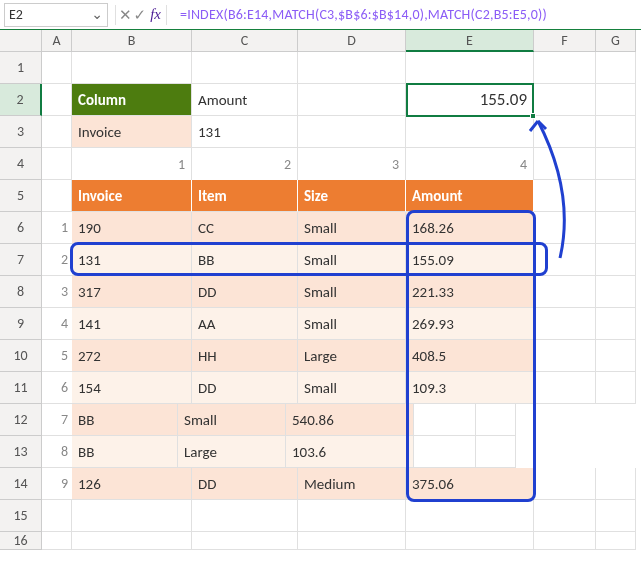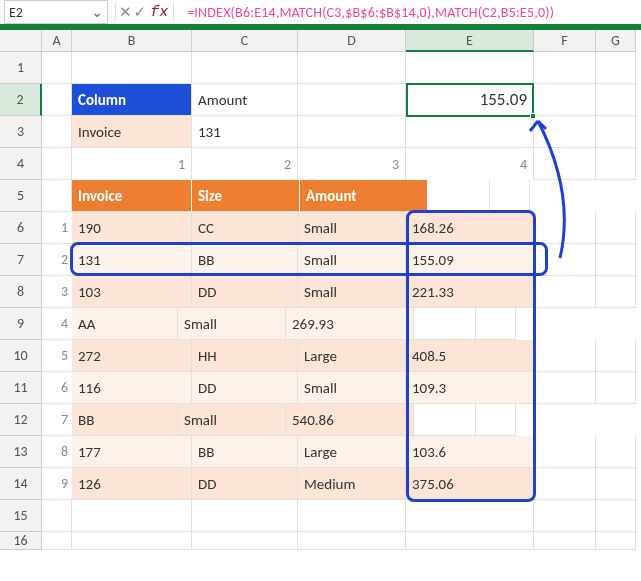--- a/index.html
+++ b/index.html
@@ -1,42 +1,42 @@
 <!DOCTYPE html>
 <html><head>
 <meta charset="utf-8">
 <style>
 * { box-sizing: border-box; margin: 0; padding: 0; }
 body { font-family: Calibri, Arial, sans-serif; font-size: 15px; background: #fff; color: #333; position: relative; width: 641px; height: 581px; overflow: hidden; }
-.formula-bar { display: flex; align-items: center; height: 30px; border-bottom: 6px solid #15803d; background: #fff; padding: 2px 4px; gap: 6px; }
+.formula-bar { display: flex; align-items: center; height: 30px; border-bottom: 1px solid #15803d; background: #fff; padding: 2px 4px; gap: 6px; }
 .name-box { display: flex; align-items: center; border: 1px solid #ccc; height: 24px; width: 104px; padding: 0 4px; justify-content: space-between; }
 .name-box span { font-size: 14px; }
 .chev { color: #666; }
 .fb-icons { display: flex; align-items: center; gap: 2px; color: #888; }
 .fb-icons .sep { width: 1px; height: 20px; background: #e0e0e0; margin: 0 1px; }
-.fx { font-style: italic; font-family: Liberation Mono, monospace; color: #7f1d1d; padding: 0 2px; }
-.formula-input { flex: 1; font-size: 14px; padding-left: 6px; color: #ec4899; letter-spacing: 0.2px; }
+.fx { font-style: italic; font-family: Liberation Serif, serif; color: #4c1d95; padding: 0 2px; }
+.formula-input { flex: 1; font-size: 14px; padding-left: 6px; color: #8b5cf6; letter-spacing: 0.2px; }
 
 .grid { position: absolute; top: 30px; left: 0; }
 .col-headers { display: flex; height: 22px; }
 .corner { width: 42px; border-right: 1px solid #ccc; border-bottom: 1px solid #ccc; background: #f3f2f1; }
 .ch { border-right: 1px solid #ccc; border-bottom: 1px solid #ccc; background: #f3f2f1; text-align: center; color: #555; font-size: 14px; line-height: 22px; }
 .ch.active { background: #d8eadc; border-bottom: 2px solid #107c41; }
 .cA { width: 30px; } .cB { width: 120px; } .cC { width: 106px; } .cD { width: 108px; } .cE { width: 128px; } .cF { width: 62px; } .cG { width: 40px; }
 
 .row { display: flex; height: 32px; }
 .row.h18 { height: 18px; }
 .rh { width: 42px; border-right: 1px solid #ccc; border-bottom: 1px solid #ccc; background: #f3f2f1; text-align: center; color: #555; font-size: 14px; display: flex; align-items: center; justify-content: center; }
 .rh.active { background: #d8eadc; border-right: 2px solid #107c41; }
 .cell { border-right: 1px solid #e0e0e0; border-bottom: 1px solid #e0e0e0; padding: 4px 6px; display: flex; align-items: center; font-size: 15px; color: #333; }
 .cell.right { justify-content: flex-end; }
 .cell.idx { justify-content: flex-end; color: #888; font-size: 14px; padding-right: 4px; border-right: none; }
 .cell.idxtop { justify-content: flex-end; color: #888; font-size: 14px; padding-right: 6px; border-bottom: none; }
 
-.orange-hdr { background: #1d4ed8; color: #fff; font-weight: bold; }
+.orange-hdr { background: #4d7c0f; color: #fff; font-weight: bold; }
 .peach { background: #fce4d6; }
 .peach2 { background: #fdf2e9; }
 .hdr2 { background: #ed7d31; color: #fff; font-weight: bold; border-right-color: #fff; }
 
 .selected { position: absolute; border: 2px solid #107c41; pointer-events: none; }
 .fill-handle { position: absolute; width: 6px; height: 6px; background: #107c41; border: 1px solid #fff; }
 
 .blue-row { position: absolute; border: 3px solid #2040d0; border-radius: 8px; pointer-events: none; }
 .blue-col { position: absolute; border: 3px solid #2040d0; border-radius: 8px; pointer-events: none; }
 .arrow-path { position: absolute; pointer-events: none; }
@@ -112,20 +112,21 @@
     <div class="cell cD idxtop">3</div>
     <div class="cell cE idxtop">4</div>
     <div class="cell cF"></div>
       <div class="cell cG"></div>
   </div>
 
   <div class="row">
       <div class="rh">5</div>
     <div class="cell cA"></div>
     <div class="cell cB hdr2">Invoice</div>
+    <div class="cell cC hdr2">Item</div>
     <div class="cell cD hdr2">Size</div>
     <div class="cell cE hdr2">Amount</div>
     <div class="cell cF"></div>
       <div class="cell cG"></div>
   </div>
 
   <div class="row">
       <div class="rh">6</div>
     <div class="cell cA idx">1</div>
     <div class="cell cB peach">190</div>
@@ -141,69 +142,69 @@
     <div class="cell cB peach2">131</div>
     <div class="cell cC peach2">BB</div>
     <div class="cell cD peach2">Small</div>
     <div class="cell cE peach2">155.09</div>
     <div class="cell cF"></div>
       <div class="cell cG"></div>
   </div>
   <div class="row">
       <div class="rh">8</div>
     <div class="cell cA idx">3</div>
-    <div class="cell cB peach">103</div>
+    <div class="cell cB peach">317</div>
     <div class="cell cC peach">DD</div>
     <div class="cell cD peach">Small</div>
     <div class="cell cE peach">221.33</div>
     <div class="cell cF"></div>
       <div class="cell cG"></div>
   </div>
   <div class="row">
       <div class="rh">9</div>
     <div class="cell cA idx">4</div>
+    <div class="cell cB peach2">141</div>
     <div class="cell cC peach2">AA</div>
     <div class="cell cD peach2">Small</div>
     <div class="cell cE peach2">269.93</div>
     <div class="cell cF"></div>
       <div class="cell cG"></div>
   </div>
   <div class="row">
       <div class="rh">10</div>
     <div class="cell cA idx">5</div>
     <div class="cell cB peach">272</div>
     <div class="cell cC peach">HH</div>
     <div class="cell cD peach">Large</div>
     <div class="cell cE peach">408.5</div>
     <div class="cell cF"></div>
       <div class="cell cG"></div>
   </div>
   <div class="row">
       <div class="rh">11</div>
     <div class="cell cA idx">6</div>
-    <div class="cell cB peach2">116</div>
+    <div class="cell cB peach2">154</div>
     <div class="cell cC peach2">DD</div>
     <div class="cell cD peach2">Small</div>
     <div class="cell cE peach2">109.3</div>
     <div class="cell cF"></div>
       <div class="cell cG"></div>
   </div>
   <div class="row">
       <div class="rh">12</div>
     <div class="cell cA idx">7</div>
     <div class="cell cC peach">BB</div>
     <div class="cell cD peach">Small</div>
     <div class="cell cE peach">540.86</div>
     <div class="cell cF"></div>
       <div class="cell cG"></div>
   </div>
   <div class="row">
       <div class="rh">13</div>
     <div class="cell cA idx">8</div>
-    <div class="cell cB peach2">177</div>
     <div class="cell cC peach2">BB</div>
     <div class="cell cD peach2">Large</div>
     <div class="cell cE peach2">103.6</div>
     <div class="cell cF"></div>
       <div class="cell cG"></div>
   </div>
   <div class="row">
       <div class="rh">14</div>
     <div class="cell cA idx">9</div>
     <div class="cell cB peach">126</div>

